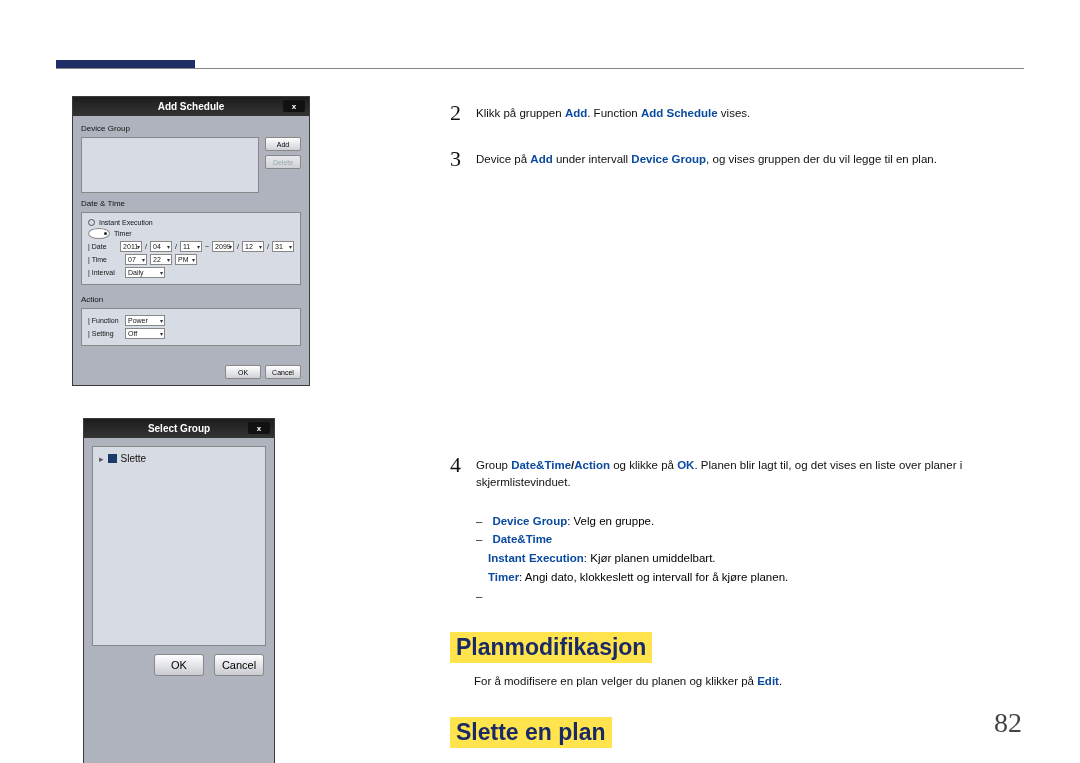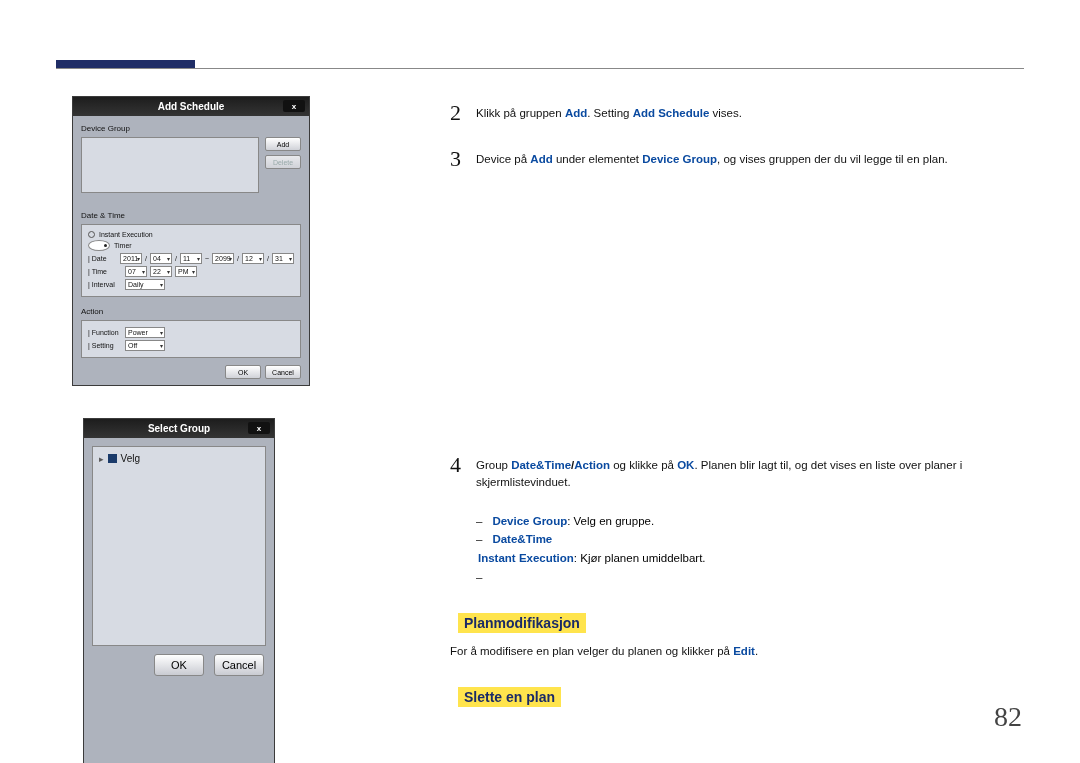--- a/index.html
+++ b/index.html
@@ -39,29 +39,29 @@
   .bigbtn { width: 50px; height: 22px; font-size: 11px; background: linear-gradient(#fff,#c9cbd2); border: 1px solid #888; border-radius: 3px; display: flex; align-items: center; justify-content: center; }
 
   .content { position: absolute; left: 450px; top: 100px; width: 570px; }
   .step { display: flex; gap: 14px; margin-bottom: 20px; }
   .step .num { font-size: 22px; color: #111; width: 12px; font-family: Georgia, serif; }
   .step .txt { font-size: 11.5px; color: #111; line-height: 1.5; flex: 1; padding-top: 5px; }
   .step.s4 { margin-top: 280px; }
   .sublist { margin-left: 26px; margin-top: 6px; font-size: 11.5px; line-height: 1.65; }
   .sublist .row { display: flex; gap: 10px; }
   .sublist .dash { color: #111; }
-  .sublist .sub { margin-left: 2px; }
-
-  .sec-title { display: inline-block; background: #ffe44d; color: #1a2a66; font-weight: bold; font-size: 14px; padding: 2px 6px; margin: 26px 8px 10px; text-align: right; }
-  .para { font-size: 11.5px; color: #111; line-height: 1.5; }
+  .sublist .sub { margin-left: 12px; }
+
+  .sec-title { display: inline-block; background: #ffe44d; color: #1a2a66; font-weight: bold; font-size: 23px; padding: 2px 6px; margin: 26px 0 10px; text-align: right; }
+  .para { font-size: 11.5px; color: #111; line-height: 1.5; margin-left: 24px; }
 
   .blue { color: #0a4aa0; font-weight: bold; }
   .bold { font-weight: bold; color: #111; }
 
-  .pagenum { position: absolute; right: 58px; bottom: 30px; font-size: 28px; color: #444; font-family: Georgia, serif; }
+  .pagenum { position: absolute; right: 58px; bottom: 24px; font-size: 28px; color: #444; font-family: Georgia, serif; }
 </style>
 </head>
 <body>
 
 <div class="topbar">
   <div class="accent"></div>
   <div class="rule"></div>
 </div>
 
 <div class="screenshot ss1">
@@ -78,21 +78,21 @@
       <div class="device-btns">
         <div class="wbtn">
             <span>Add</span>
           </div>
         <div class="wbtn disabled">
             <span>Delete</span>
           </div>
       </div>
     </div>
 
-    <div class="panel-label" style="margin-top:18px">Date &amp; Time</div>
+    <div class="panel-label" style="margin-top:6px">Date &amp; Time</div>
     <div class="dt-box">
       <div class="radio-row">
           <span class="radio-dot"></span>
           <span>Instant Execution</span>
         </div>
       <div class="radio-row">
           <span class="radio-dot sel"></span>
           <span>Timer</span>
         </div>
       <div class="field-row">
@@ -171,66 +171,67 @@
   <div class="ss-header">
     <span>Select Group</span>
     <div class="ss-close">
         <span>x</span>
       </div>
   </div>
   <div class="tree">
     <div class="tree-item">
       <span style="font-size:9px;color:#555">▸</span>
       <span class="tree-icon"></span>
-      <span>Velg</span>
+      <span>Slette</span>
     </div>
   </div>
   <div class="footer2">
     <div class="bigbtn">
         <span>OK</span>
       </div>
     <div class="bigbtn">
         <span>Cancel</span>
       </div>
   </div>
 </div>
 
 <div class="content">
 
   <div class="step">
     <div class="num">2</div>
     <div class="txt">
-      <span>Klikk på gruppen </span><span class="blue">Add</span><span>. Setting </span><span class="blue">Add Schedule</span><span> vises.</span>
+      <span>Klikk på gruppen </span><span class="blue">Add</span><span>. Function </span><span class="blue">Add Schedule</span><span> vises.</span>
     </div>
   </div>
 
   <div class="step">
     <div class="num">3</div>
     <div class="txt">
-      <span>Device på </span><span class="blue">Add</span><span> under elementet </span><span class="blue">Device Group</span><span>, og vises gruppen der du vil legge til en plan.</span>
+      <span>Device på </span><span class="blue">Add</span><span> under intervall </span><span class="blue">Device Group</span><span>, og vises gruppen der du vil legge til en plan.</span>
     </div>
   </div>
 
   <div class="step s4">
     <div class="num">4</div>
     <div class="txt">
       <span>Group </span><span class="blue">Date&amp;Time</span><span class="bold">/</span><span class="blue">Action</span><span> og klikke på </span><span class="blue">OK</span><span>. Planen blir lagt til, og det vises en liste over planer i skjermlistevinduet.</span>
     </div>
   </div>
 
   <div class="sublist">
     <div class="row">
         <span class="dash">‒</span>
         <span><span class="blue">Device Group</span><span>: Velg en gruppe.</span></span>
       </div>
     <div class="row">
         <span class="dash">‒</span>
         <span><span class="blue">Date&amp;Time</span></span>
       </div>
     <div class="sub"><span class="blue">Instant Execution</span><span>: Kjør planen umiddelbart.</span></div>
+    <div class="sub"><span class="blue">Timer</span><span>: Angi dato, klokkeslett og intervall for å kjøre planen.</span></div>
     <div class="row">
         <span class="dash">‒</span>
       </div>
   </div>
 
   <div class="sec-title">Planmodifikasjon</div>
   <div class="para">
     <span>For å modifisere en plan velger du planen og klikker på </span><span class="blue">Edit</span><span>.</span>
   </div>
 

